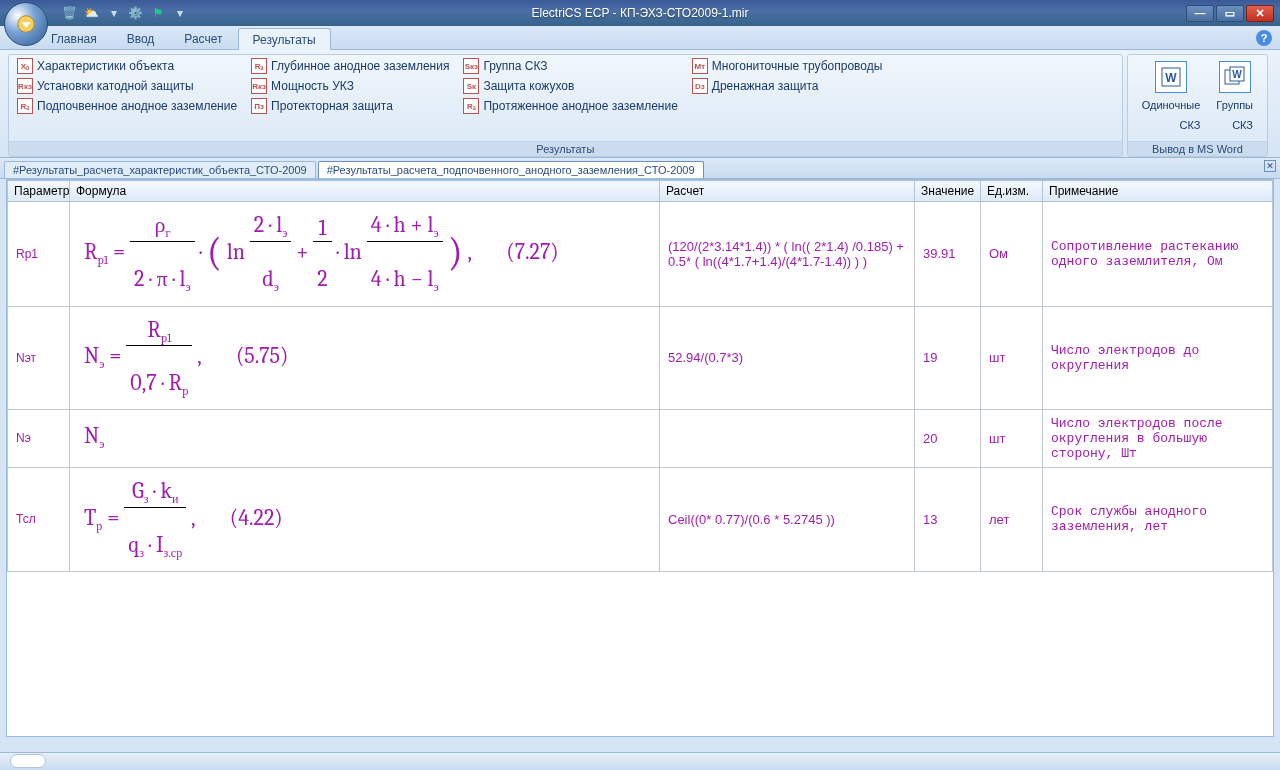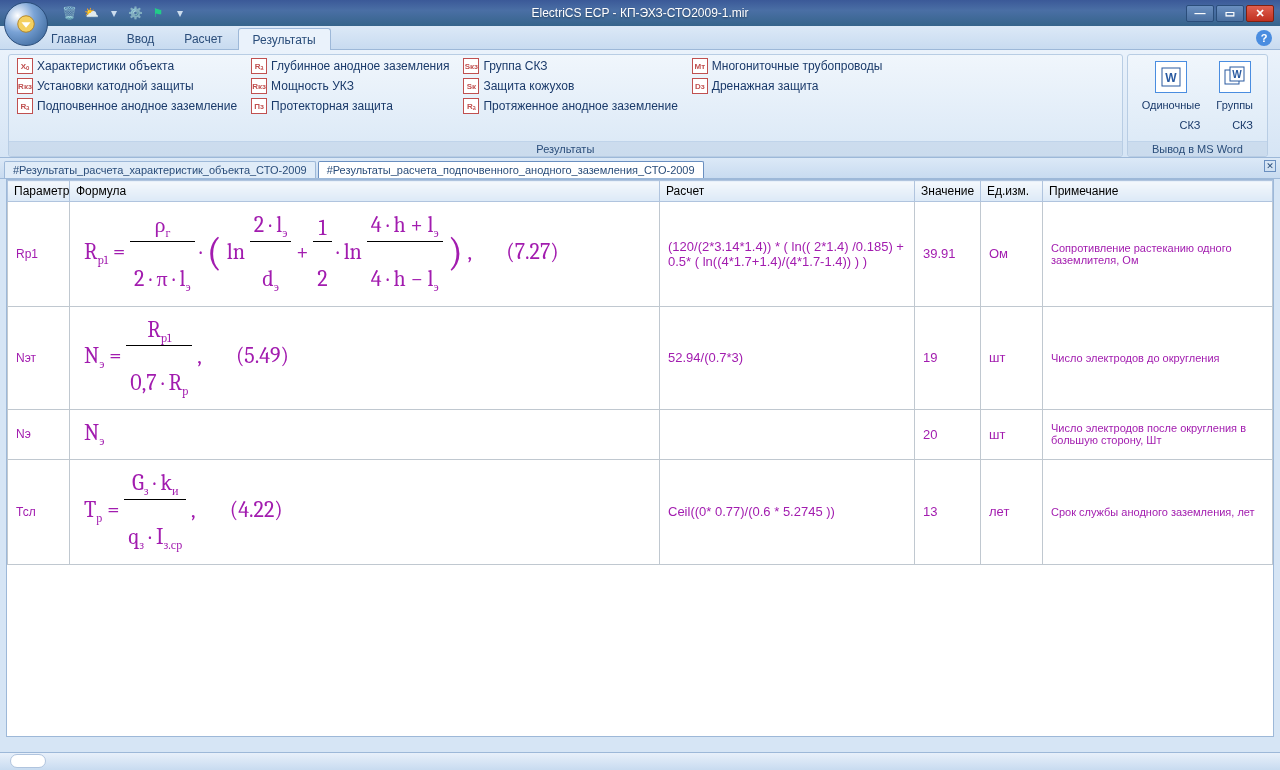--- a/index.html
+++ b/index.html
@@ -43,21 +43,21 @@
 .dclose { position:absolute; right:4px; top:2px; width:12px; height:12px; border:1px solid #6a8fc0; font-size:9px; display:flex; align-items:center; justify-content:center; color:#2a4d7a;}
 
 
 .tablewrap { background:#fff; border:1px solid #9db8d8; margin: 0 6px; height: 558px; overflow:auto;}
 table { border-collapse: collapse; width: 100%; table-layout: fixed;}
 th { background: linear-gradient(#f4f8fc,#dce9f7); border:1px solid #b0c4de; padding: 3px 6px; text-align:left; font-weight:normal; color:#000; font-size:12px;}
 td { border:1px solid #c0c8d0; padding: 6px 8px; vertical-align: middle; font-size:13px; color:#a21caf;}
 td.param { font-size:12px; }
 td.formula { font-family: "Cambria", "Times New Roman", serif; font-size: 22px; padding: 10px 14px; white-space:nowrap;}
 td.calc { font-size:13px; }
-td.note { font-size:11px; }
+td.note { font-size:13px;font-family:Liberation Mono, monospace; }
 
 
 .frac { display:inline-block; vertical-align:middle; text-align:center; }
 .frac .num { display:block; border-bottom:1.5px solid #000; padding:0 4px;}
 .frac .den { display:block; padding:0 4px;margin-top:24px;}
 .sub { font-size:0.55em; vertical-align:sub;}
 .big { font-size: 1.8em; vertical-align: middle; font-weight:normal; position:relative; top:-2px;}
 .eqnum { font-size: 22px; margin-left: 30px;}
 
 
@@ -228,21 +228,21 @@
       <td>39.91</td>
       <td>Ом</td>
       <td class="note">Сопротивление растеканию одного заземлителя, Ом</td>
     </tr>
 
     <tr>
       <td class="param">Nэт</td>
       <td class="formula">
         N<span class="sub">э</span> = 
         <span class="frac"><span class="num">R<span class="sub">p1</span></span><span class="den">0,7 · R<span class="sub">p</span></span></span> ,
-        <span class="eqnum">(5.49)</span>
+        <span class="eqnum">(5.75)</span>
       </td>
       <td class="calc">52.94/(0.7*3)</td>
       <td>19</td>
       <td>шт</td>
       <td class="note">Число электродов до округления</td>
     </tr>
 
     <tr>
       <td class="param">Nэ</td>
       <td class="formula">

